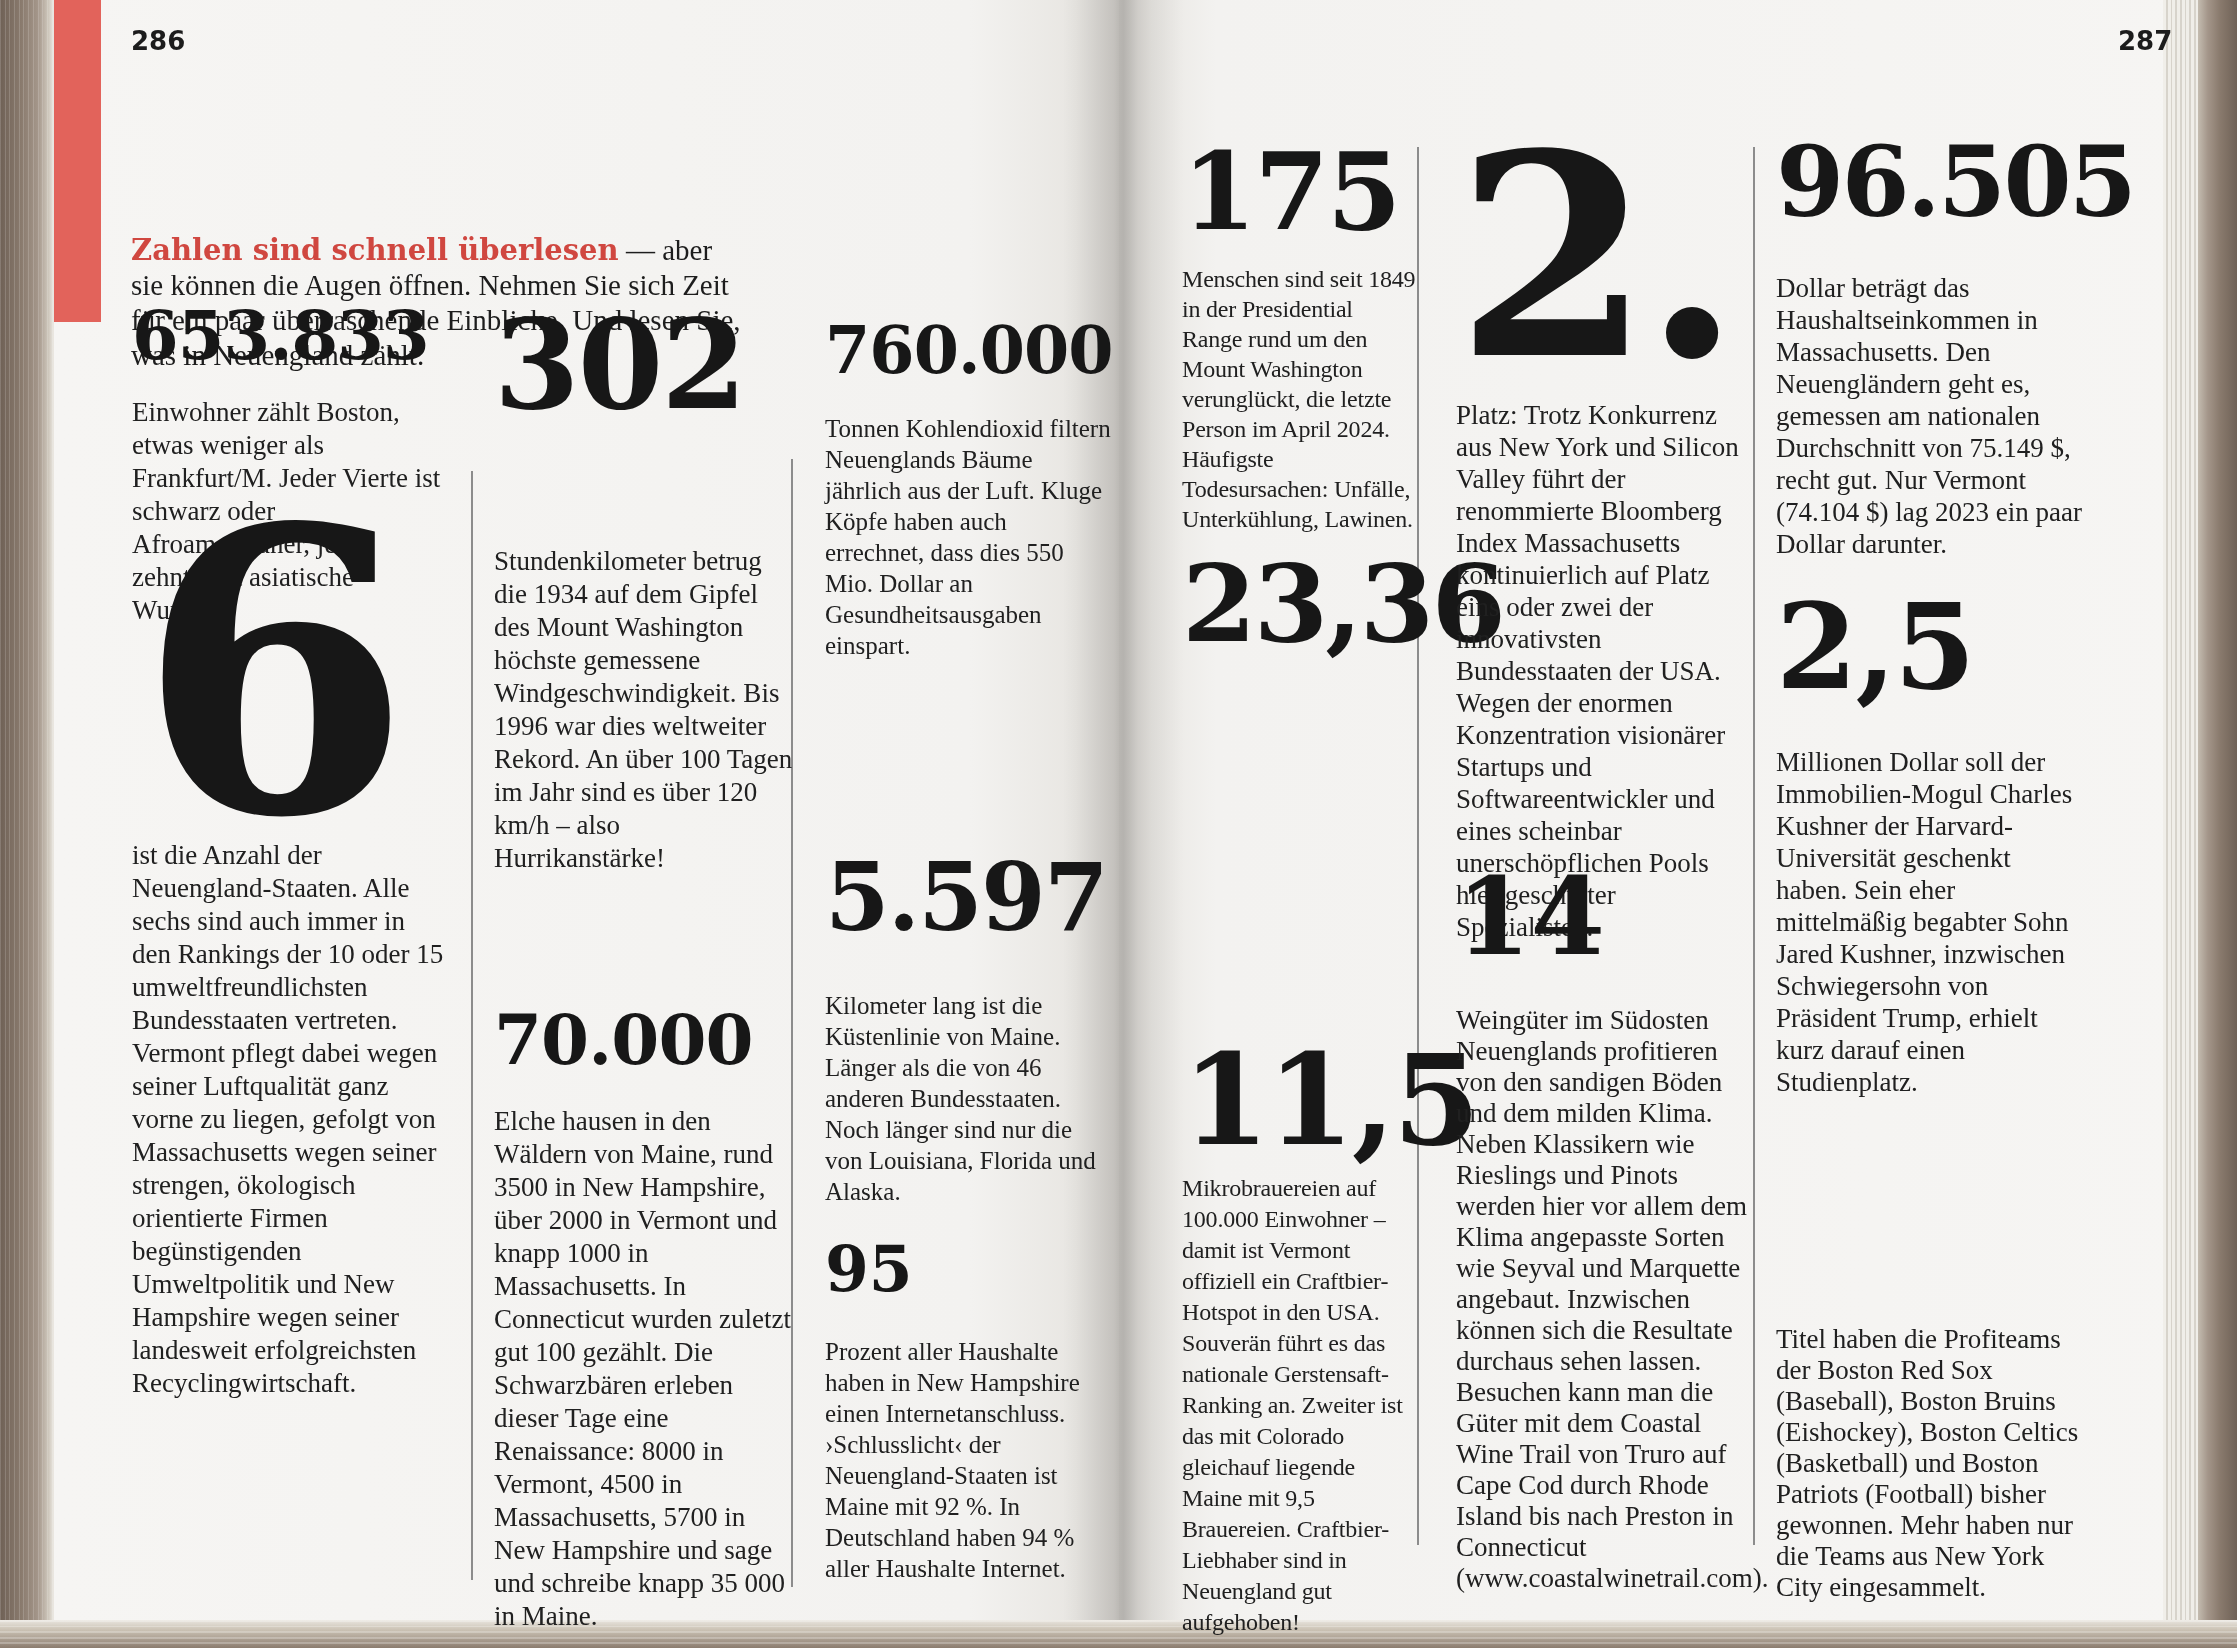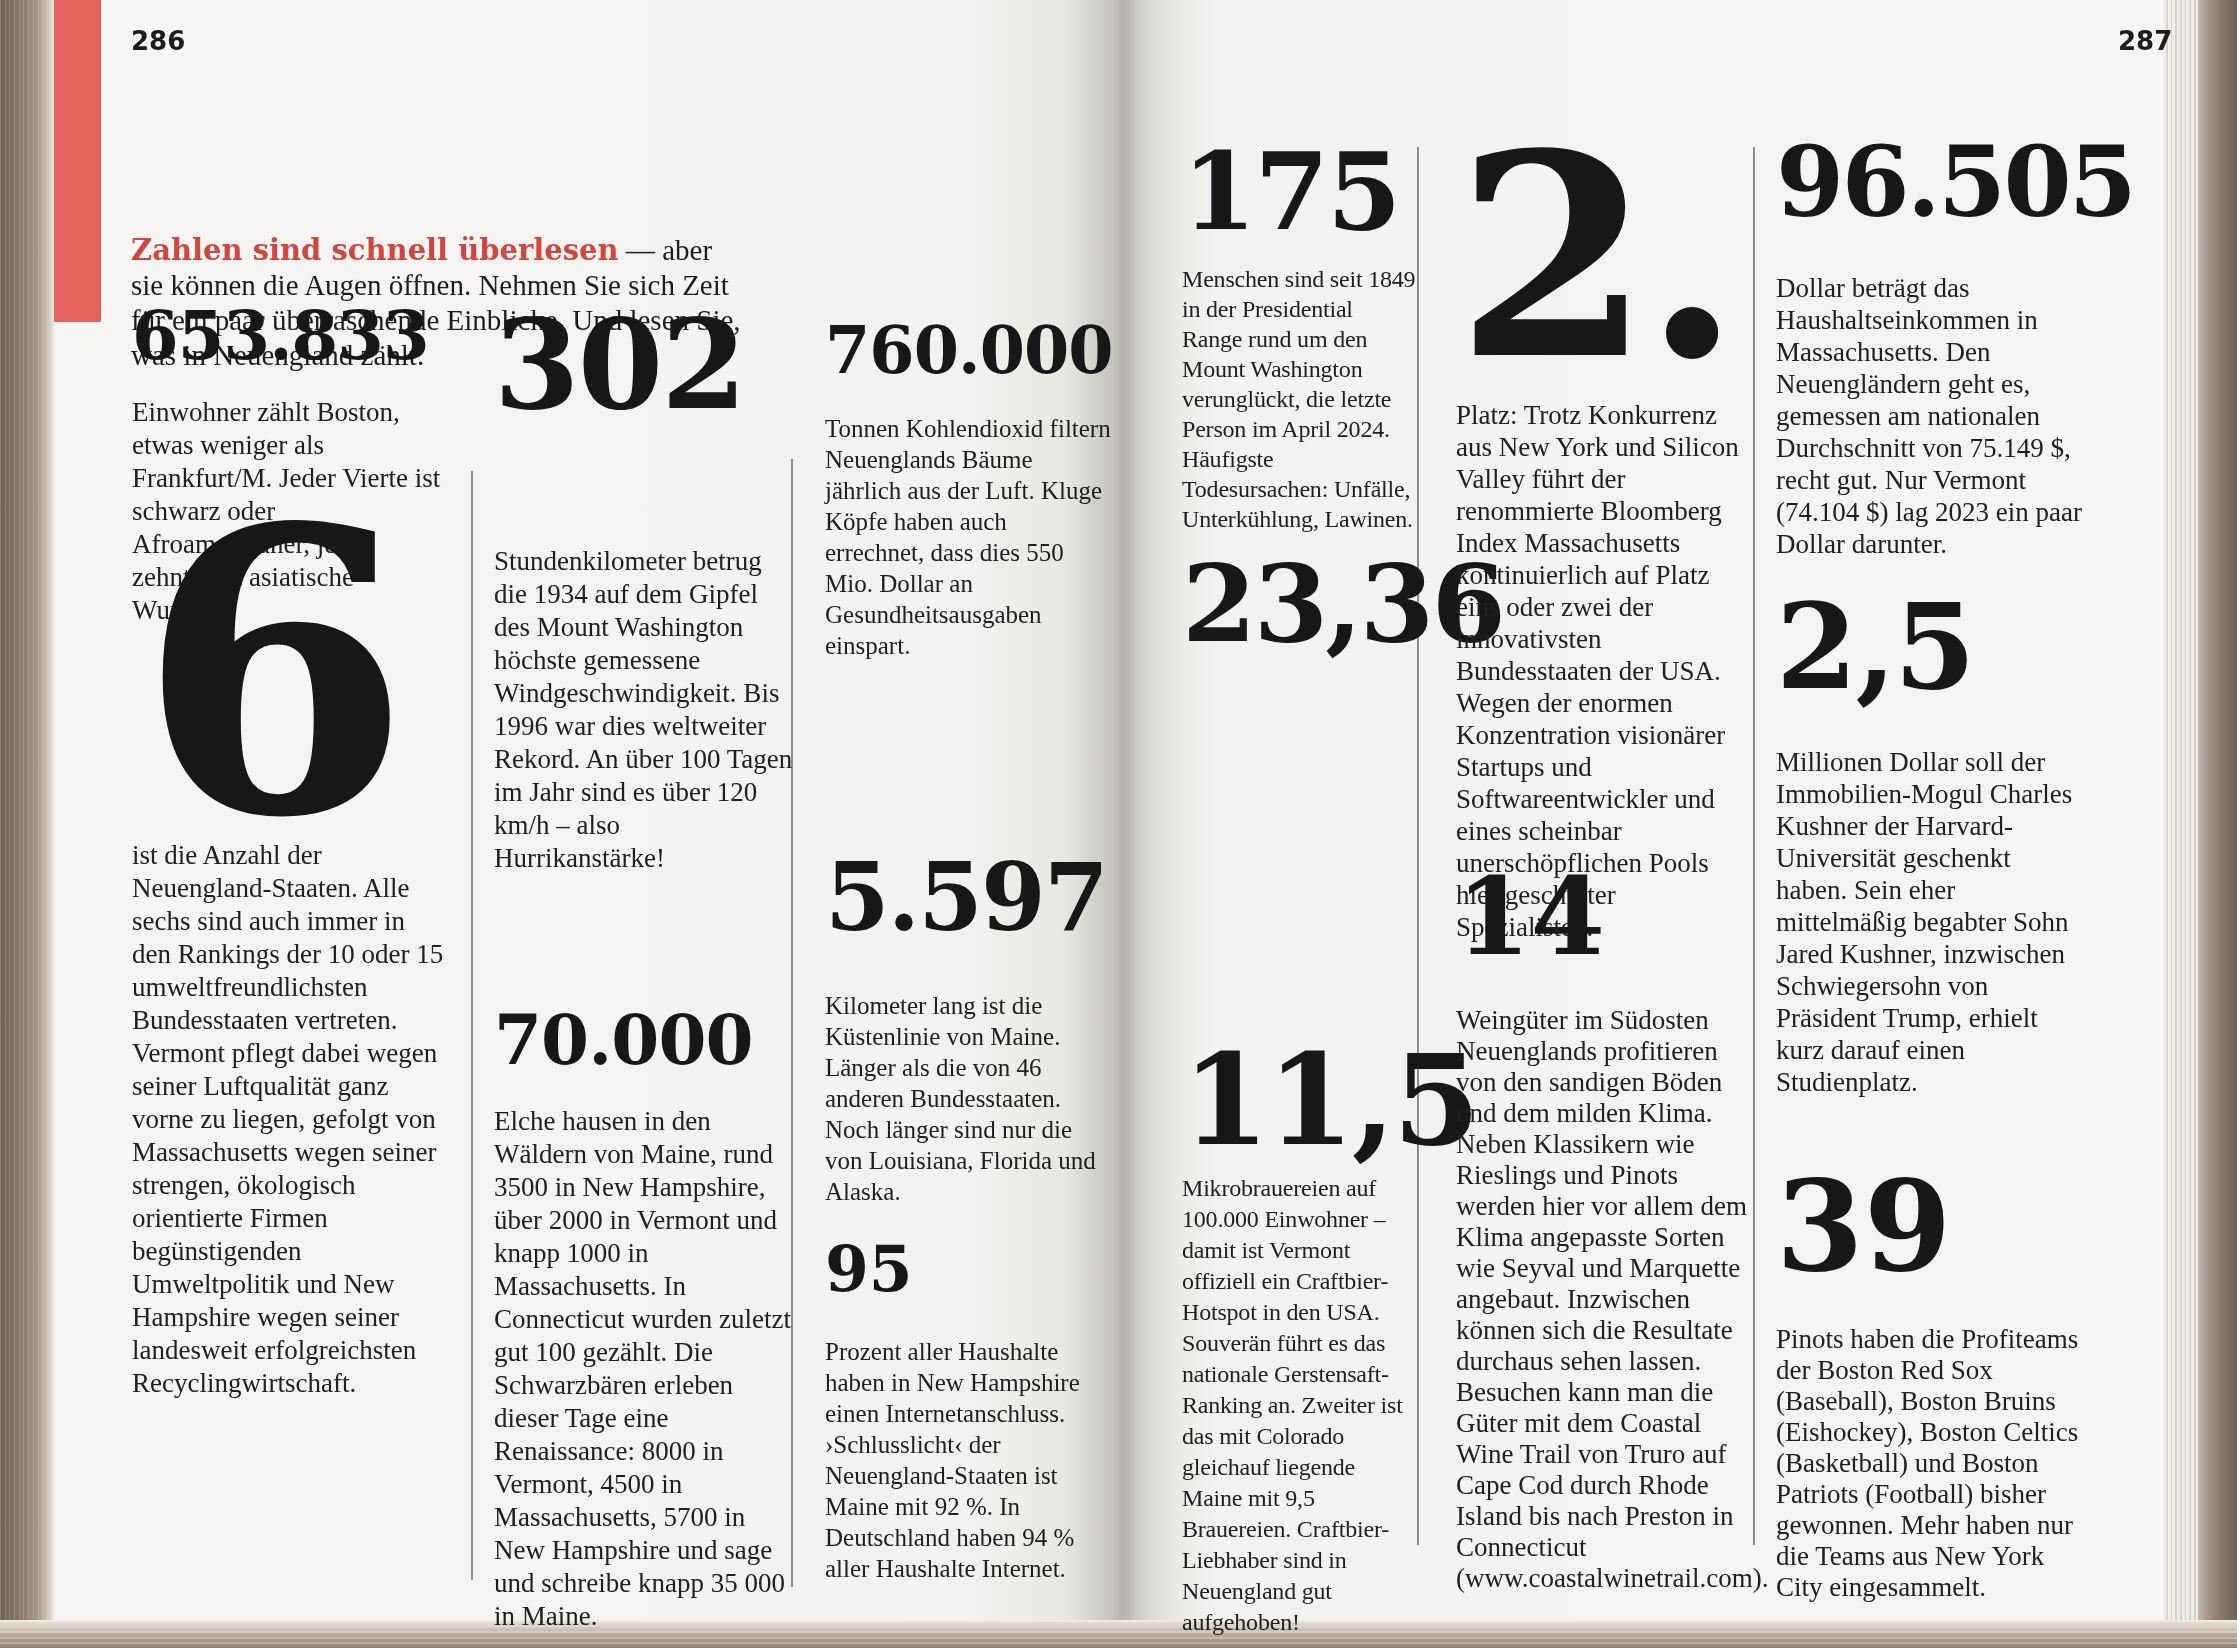--- a/index.html
+++ b/index.html
@@ -95,17 +95,16 @@
 
   <div class="abs num" style="left:1456px;top:140px;font-size:280px;line-height:233px;letter-spacing:-7.5px;">2.</div>
   <div class="abs para" style="left:1456px;top:399px;width:296px;line-height:32px;">Platz: Trotz Konkurrenz aus New York und Silicon Valley führt der renommierte Bloomberg Index Massachusetts kontinuierlich auf Platz eins oder zwei der innovativsten Bundesstaaten der USA. Wegen der enormen Konzentration visionärer Startups und Softwareentwickler und eines scheinbar unerschöpflichen Pools hier geschulter Spezialisten.</div>
   <div class="abs num" style="left:1456px;top:872px;font-size:107px;line-height:89px;">14</div>
   <div class="abs para" style="left:1456px;top:1005px;width:296px;line-height:31px;">Weingüter im Südosten Neuenglands profitieren von den sandigen Böden und dem milden Klima. Neben Klassikern wie Rieslings und Pinots werden hier vor allem dem Klima angepasste Sorten wie Seyval und Marquette angebaut. Inzwischen können sich die Resultate durchaus sehen lassen. Besuchen kann man die Güter mit dem Coastal Wine Trail von Truro auf Cape Cod durch Rhode Island bis nach Preston in Connecticut (www.coastalwinetrail.com).</div>
 
   <div class="abs num" style="left:1776px;top:140px;font-size:98px;line-height:84px;letter-spacing:-2.8px;">96.505</div>
   <div class="abs para" style="left:1776px;top:272px;width:306px;line-height:32px;">Dollar beträgt das Haushaltseinkommen in Massachusetts. Den Neuengländern geht es, gemessen am nationalen Durchschnitt von 75.149 $, recht gut. Nur Vermont (74.104 $) lag 2023 ein paar Dollar darunter.</div>
   <div class="abs num" style="left:1776px;top:601px;font-size:117px;line-height:93px;letter-spacing:-1.9px;">2,5</div>
   <div class="abs para" style="left:1776px;top:746px;width:306px;line-height:32px;">Millionen Dollar soll der Immobilien-Mogul Charles Kushner der Harvard-Universität geschenkt haben. Sein eher mittelmäßig begabter Sohn Jared Kushner, inzwischen Schwiegersohn von Präsident Trump, erhielt kurz darauf einen Studienplatz.</div>
-  <div class="abs num" style="left:1776px;top:1175px;font-size:126px;line-height:103px;">39</div>
-  <div class="abs para" style="left:1776px;top:1324px;width:306px;line-height:31px;">Pinots haben die Profiteams der Boston Red Sox (Baseball), Boston Bruins (Eishockey), Boston Celtics (Basketball) und Boston Patriots (Football) bisher gewonnen. Mehr haben nur die Teams aus New York City eingesammelt.</div>
+  <div class="abs para" style="left:1776px;top:1324px;width:306px;line-height:31px;">Titel haben die Profiteams der Boston Red Sox (Baseball), Boston Bruins (Eishockey), Boston Celtics (Basketball) und Boston Patriots (Football) bisher gewonnen. Mehr haben nur die Teams aus New York City eingesammelt.</div>
 
 </div>
 
 
 </body></html>

